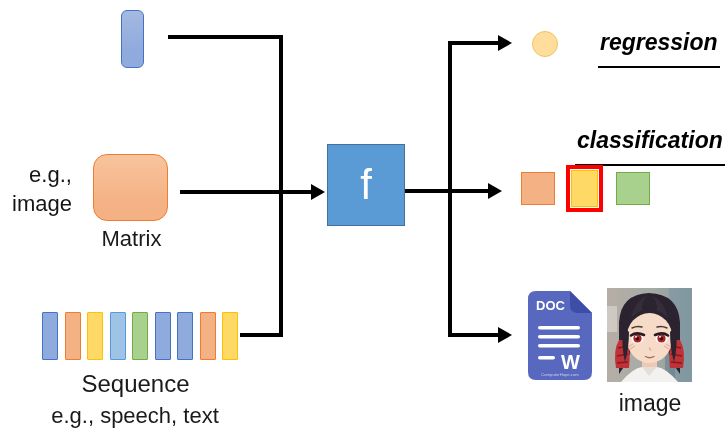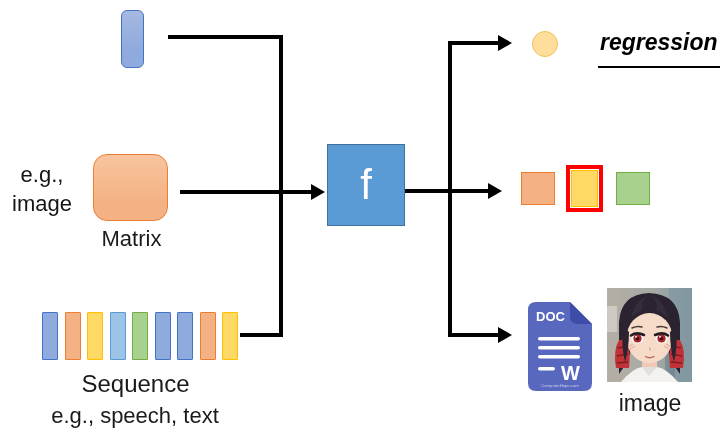--- a/index.html
+++ b/index.html
@@ -20,21 +20,21 @@
   .vector-shape{
     left:121px;top:10px;width:21px;height:56px;border-radius:6px;
     background:linear-gradient(180deg,#a5b9e2 0%,#8faadc 70%);
     border:1.5px solid #4472c4;
   }
   .matrix-shape{
     left:93px;top:154px;width:73px;height:65px;border-radius:14px;
     background:linear-gradient(180deg,#f8c49e 0%,#f4b183 75%);
     border:1.5px solid #ed7d31;
   }
-  .eg-annotation{left:12px;top:160px;font-size:22px;line-height:29px;text-align:center;}
+  .eg-annotation{left:12px;top:160px;font-size:22px;line-height:29px;text-align:right;}
   #sequence-bars{left:42px;top:312px;display:flex;gap:6.5px;}
   .seq-bar{width:14px;height:46px;border:1.5px solid;border-radius:1px;}
   
   .f-box{
     left:327px;top:144px;width:76px;height:80px;background:#5b9bd5;border:1px solid #41719c;
     display:flex;align-items:center;justify-content:center;
     color:#fff;font-size:42px;font-weight:300;
   }
   
   .scalar-circle{
@@ -98,27 +98,28 @@
   <div class="abs lbl" style="left:42px;top:370px;width:187px;font-size:24px;">Sequence</div>
   <div class="abs lbl" style="left:30px;top:403px;width:210px;">e.g., speech, text</div>
 
   <div class="abs f-box">
     <span>f</span>
   </div>
 
   <div class="abs scalar-circle"></div>
   <div class="abs heading" style="left:598px;top:29px;">regression</div>
 
+  <div class="abs heading" style="left:575px;top:127px;">classification</div>
   <div class="abs class-square sq-orange"></div>
   <div class="abs red-select-box">
     <div class="inner"></div>
   </div>
   <div class="abs class-square sq-green"></div>
 
-  <div class="abs" style="left:528px;top:291px;margin-top:11px;">
+  <div class="abs" style="left:528px;top:291px;">
     <svg width="64" height="89" viewBox="0 0 64 89">
       <path d="M8 0 H42 L64 22 V81 Q64 89 56 89 H8 Q0 89 0 81 V8 Q0 0 8 0 Z" fill="#5868BE"></path>
       <path d="M42 0 L64 22 H50 Q42 22 42 14 Z" fill="#3D4DA8"></path>
       <text x="8" y="19" font-size="13" font-weight="bold" fill="#ffffff" font-family="Liberation Sans, sans-serif">DOC</text>
       <rect x="10" y="35" width="42" height="3.6" rx="1.8" fill="#ffffff"></rect>
       <rect x="10" y="44" width="42" height="3.6" rx="1.8" fill="#ffffff"></rect>
       <rect x="10" y="53" width="42" height="3.6" rx="1.8" fill="#ffffff"></rect>
       <rect x="10" y="65" width="17" height="3.6" rx="1.8" fill="#ffffff"></rect>
       <text x="33" y="78" font-size="20" font-weight="bold" fill="#ffffff" font-family="Liberation Sans, sans-serif">W</text>
       <text x="32" y="85" font-size="4.2" fill="#ffffff" opacity="0.65" text-anchor="middle" font-family="Liberation Sans, sans-serif">ComputerHope.com</text>

